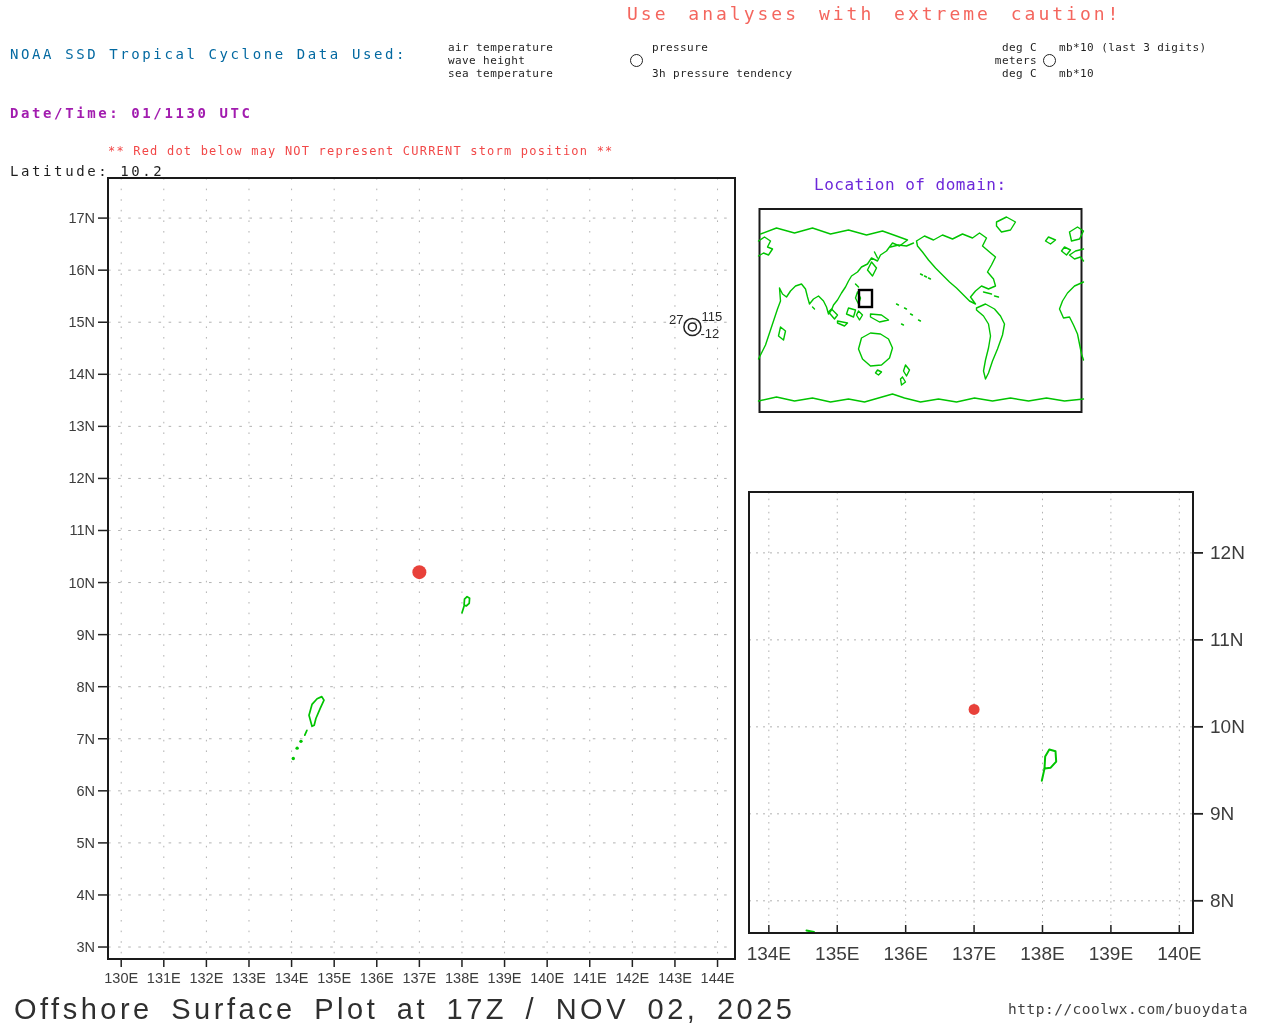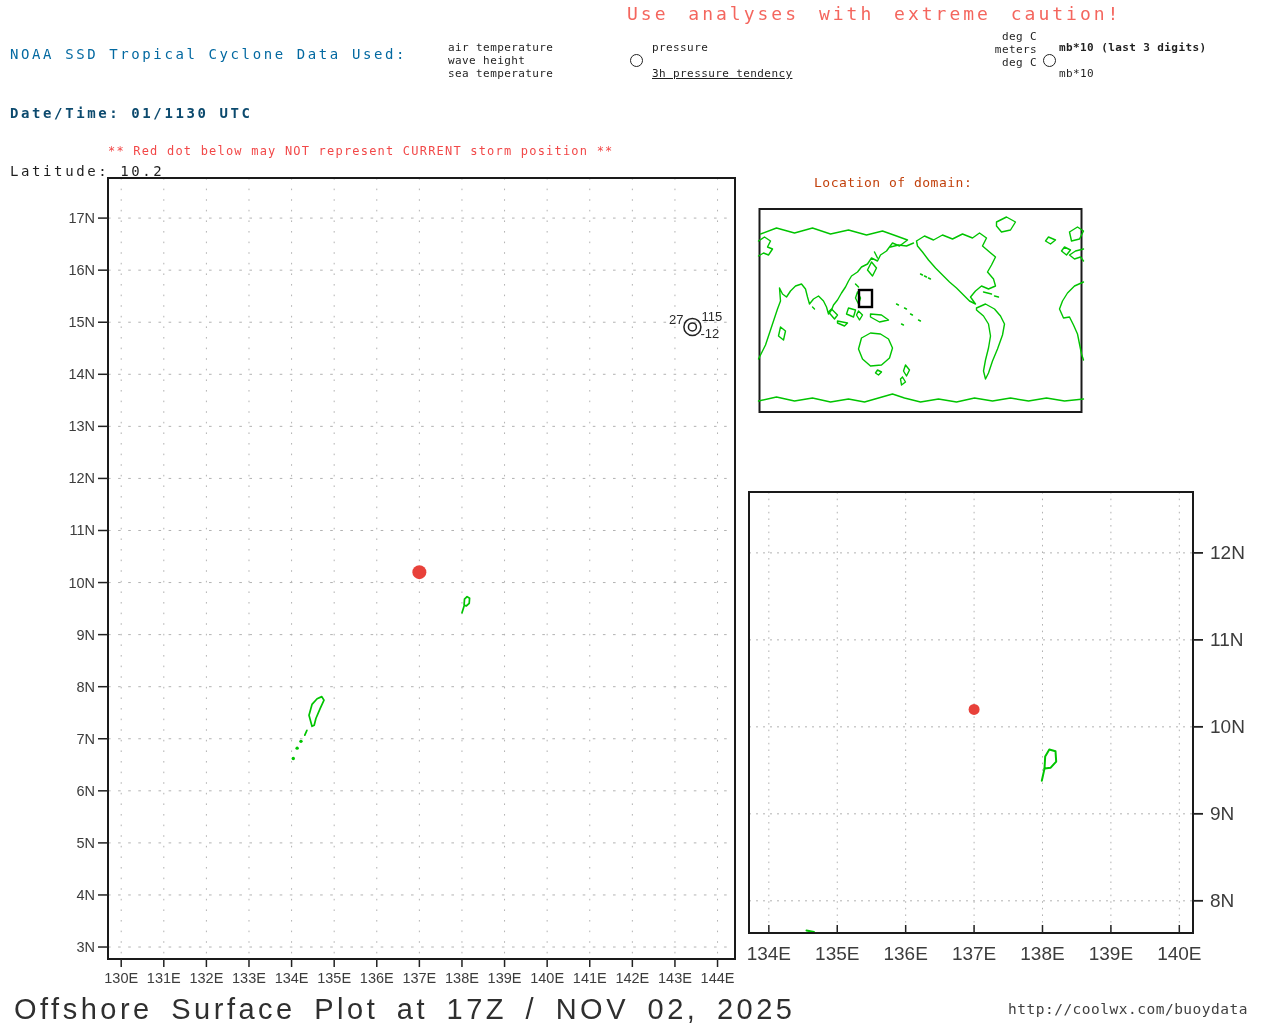--- a/index.html
+++ b/index.html
@@ -4,33 +4,33 @@
 <style>
   html,body{margin:0;padding:0;}
   body{
     width:1280px;height:1024px;background:#ffffff;position:relative;overflow:hidden;
     font-family:"Liberation Sans",sans-serif;
   }
   .abs{position:absolute;}
   .mono{font-family:"DejaVu Sans Mono",monospace;}
   #info-block{left:10px;top:6px;font-size:14px;line-height:19.5px;letter-spacing:2.6px;color:#1f1f1f;white-space:pre;}
   .info-red{color:#0369a1;}
-  .info-red-bold{color:#0c4a6e;font-weight:bold;}
+  .info-red-bold{color:#a21caf;font-weight:bold;}
   #caution-banner{left:627px;top:3px;font-size:18px;letter-spacing:3px;word-spacing:6px;color:#f4665e;white-space:nowrap;}
   .leg{font-size:11px;line-height:13.2px;letter-spacing:0.4px;color:#1f1f1f;white-space:nowrap;}
   #station-legend-left{left:448px;top:41px;width:180px;text-align:left;}
   #station-legend-circle{left:630px;top:54px;width:11px;height:11px;border:1.7px solid #222;border-radius:50%;}
   #station-legend-right-top{left:652px;top:41px;}
-  #station-legend-right-bottom{left:652px;top:67px;text-decoration:underline;}
-  #units-legend-left{left:948px;top:30px;width:89px;text-align:right;}
+  #station-legend-right-bottom{left:652px;top:67px;}
+  #units-legend-left{left:948px;top:41px;width:89px;text-align:right;}
   #units-legend-circle{left:1043px;top:54px;width:11px;height:11px;border:1.7px solid #222;border-radius:50%;}
-  #units-legend-right-top{left:1059px;top:41px;font-weight:bold;}
+  #units-legend-right-top{left:1059px;top:41px;}
   #units-legend-right-bottom{left:1059px;top:67px;}
   #storm-warning{left:108px;top:144px;width:628px;text-align:left;font-size:12px;letter-spacing:1.2px;color:#f24848;white-space:nowrap;}
-  #inset-title{left:814px;top:175px;font-size:13px;letter-spacing:0.5px;color:#c2410c;white-space:nowrap;}
+  #inset-title{left:814px;top:175px;font-size:16px;letter-spacing:0.5px;color:#6d28d9;white-space:nowrap;}
   #world-map-svg{left:756px;top:208px;}
   #plot-layer{left:0;top:0;pointer-events:none;}
   #footer-title{left:14px;top:993px;font-size:29px;letter-spacing:3.5px;word-spacing:7px;color:#2f2f2f;white-space:nowrap;}
   #footer-url{left:1008px;top:1001px;font-size:14.5px;letter-spacing:0.5px;color:#404040;white-space:nowrap;cursor:pointer;}
   svg text{font-family:"Liberation Sans",sans-serif;}
   .coast{stroke:#00c400;stroke-width:1.4;fill:none;stroke-linejoin:round;stroke-linecap:round;}
 </style>
 </head>
 <body>
 

